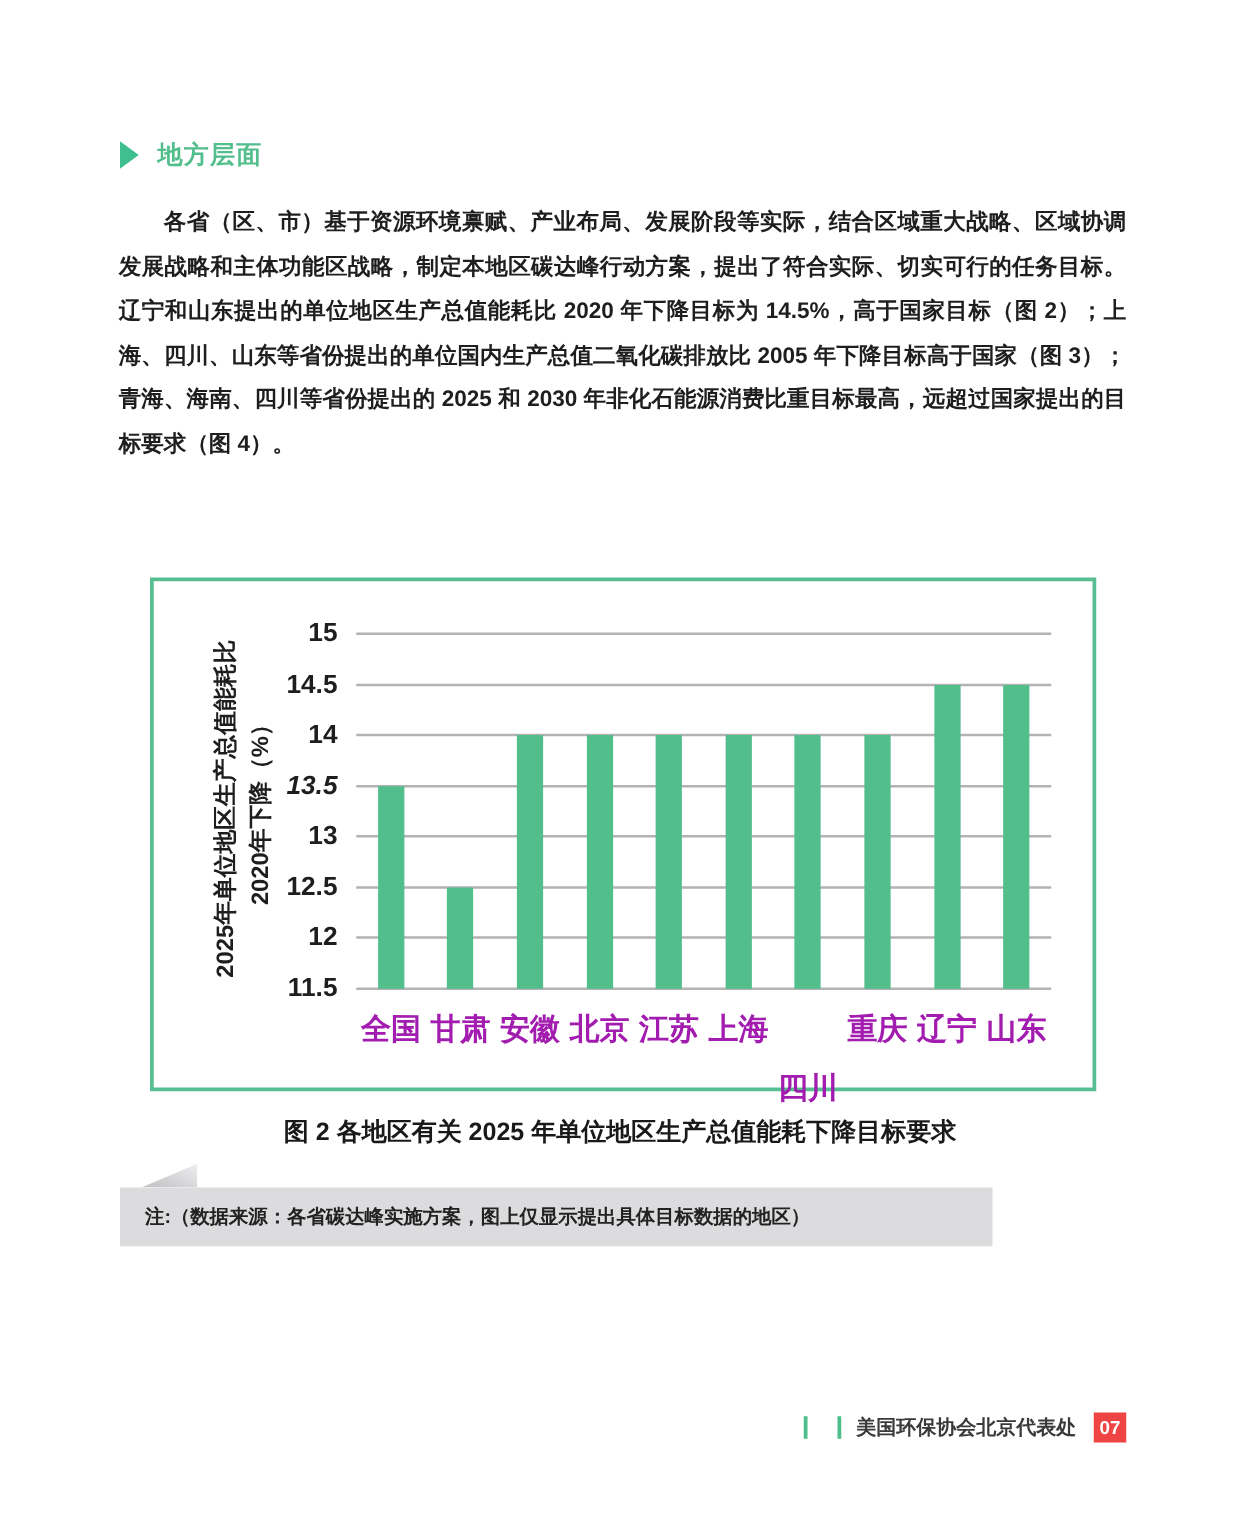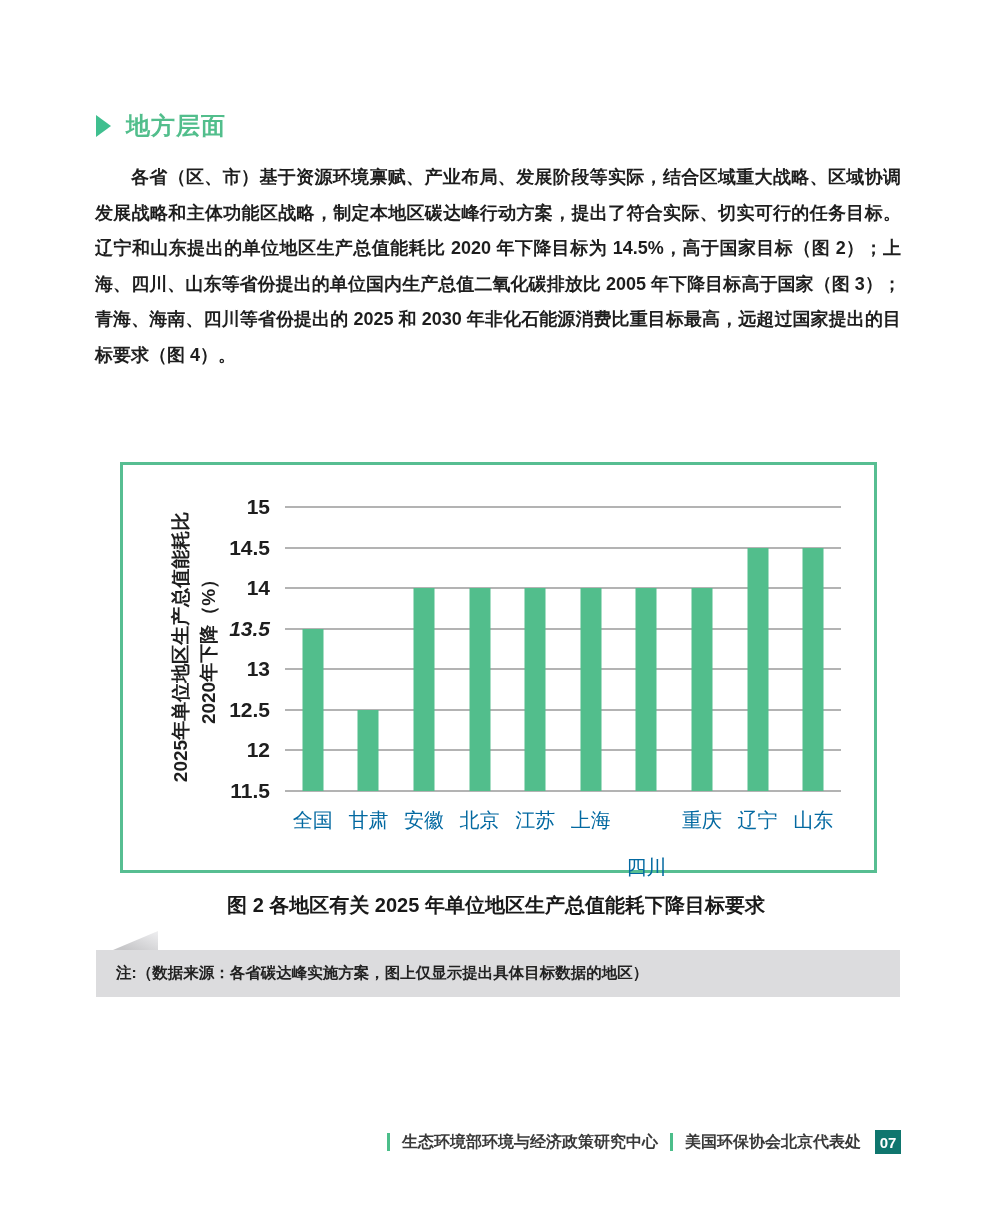--- a/index.html
+++ b/index.html
@@ -22,21 +22,21 @@
     align-items: center;
   }
   .tri-icon {
     width: 0; height: 0;
     border-left: 15px solid #3fbf8f;
     border-top: 11px solid transparent;
     border-bottom: 11px solid transparent;
     margin-right: 15px;
   }
   .section-title {
-    font-size: 24px;
+    font-size: 20px;
     font-weight: bold;
     color: #52be8c;
     letter-spacing: 1px;
   }
 
   
   .paragraph {
     position: absolute;
     left: 95px;
     top: 160px;
@@ -97,44 +97,44 @@
   .bar {
     position: absolute;
     bottom: 0;
     width: 21px;
     transform: translateX(-50%);
   }
   .xlabel {
     position: absolute;
     top: calc(100% + 16px);
     transform: translateX(-50%);
-    font-size: 20px;
-    font-weight: normal;
-    color: #0369a1;
+    font-size: 24px;
+    font-weight: bold;
+    color: #a21caf;
     white-space: nowrap;
   }
 
   
   .caption {
     position: absolute;
     left: 0;
     top: 892px;
     width: 992px;
     text-align: center;
     font-size: 20px;
     font-weight: bold;
     color: #191919;
   }
 
   
   .note {
     position: absolute;
     left: 96px;
     top: 950px;
-    width: 804px;
+    width: 698px;
     height: 47px;
     background: #dcdcde;
     display: flex;
     align-items: center;
     padding-left: 20px;
   }
   .note-fold {
     position: absolute;
     left: 17px;
     top: -19px;
@@ -165,21 +165,21 @@
     height: 18px;
     background: #4cbe8a;
     margin: 0 12px;
   }
   .footer-report-title { color: #2c5e93; }
   .footer-org { color: #3a3a3a; }
   .page-badge {
     margin-left: 14px;
     width: 26px;
     height: 24px;
-    background: #0f766e;
+    background: #ef4444;
     color: #ffffff;
     display: flex;
     align-items: center;
     justify-content: center;
     font-size: 15px;
     font-weight: bold;
   }
 </style>
 </head>
 <body>
@@ -238,17 +238,16 @@
 
 <div class="caption">图 2  各地区有关 2025 年单位地区生产总值能耗下降目标要求</div>
 
 <div class="note">
   <div class="note-fold"></div>
   <div class="note-text">注:（数据来源：各省碳达峰实施方案，图上仅显示提出具体目标数据的地区）</div>
 </div>
 
 <div class="footer">
   <span class="footer-divider"></span>
-  <span class="footer-org">生态环境部环境与经济政策研究中心</span>
   <span class="footer-divider"></span>
   <span class="footer-org">美国环保协会北京代表处</span>
   <span class="page-badge">07</span>
 </div>
 
 </body></html>

